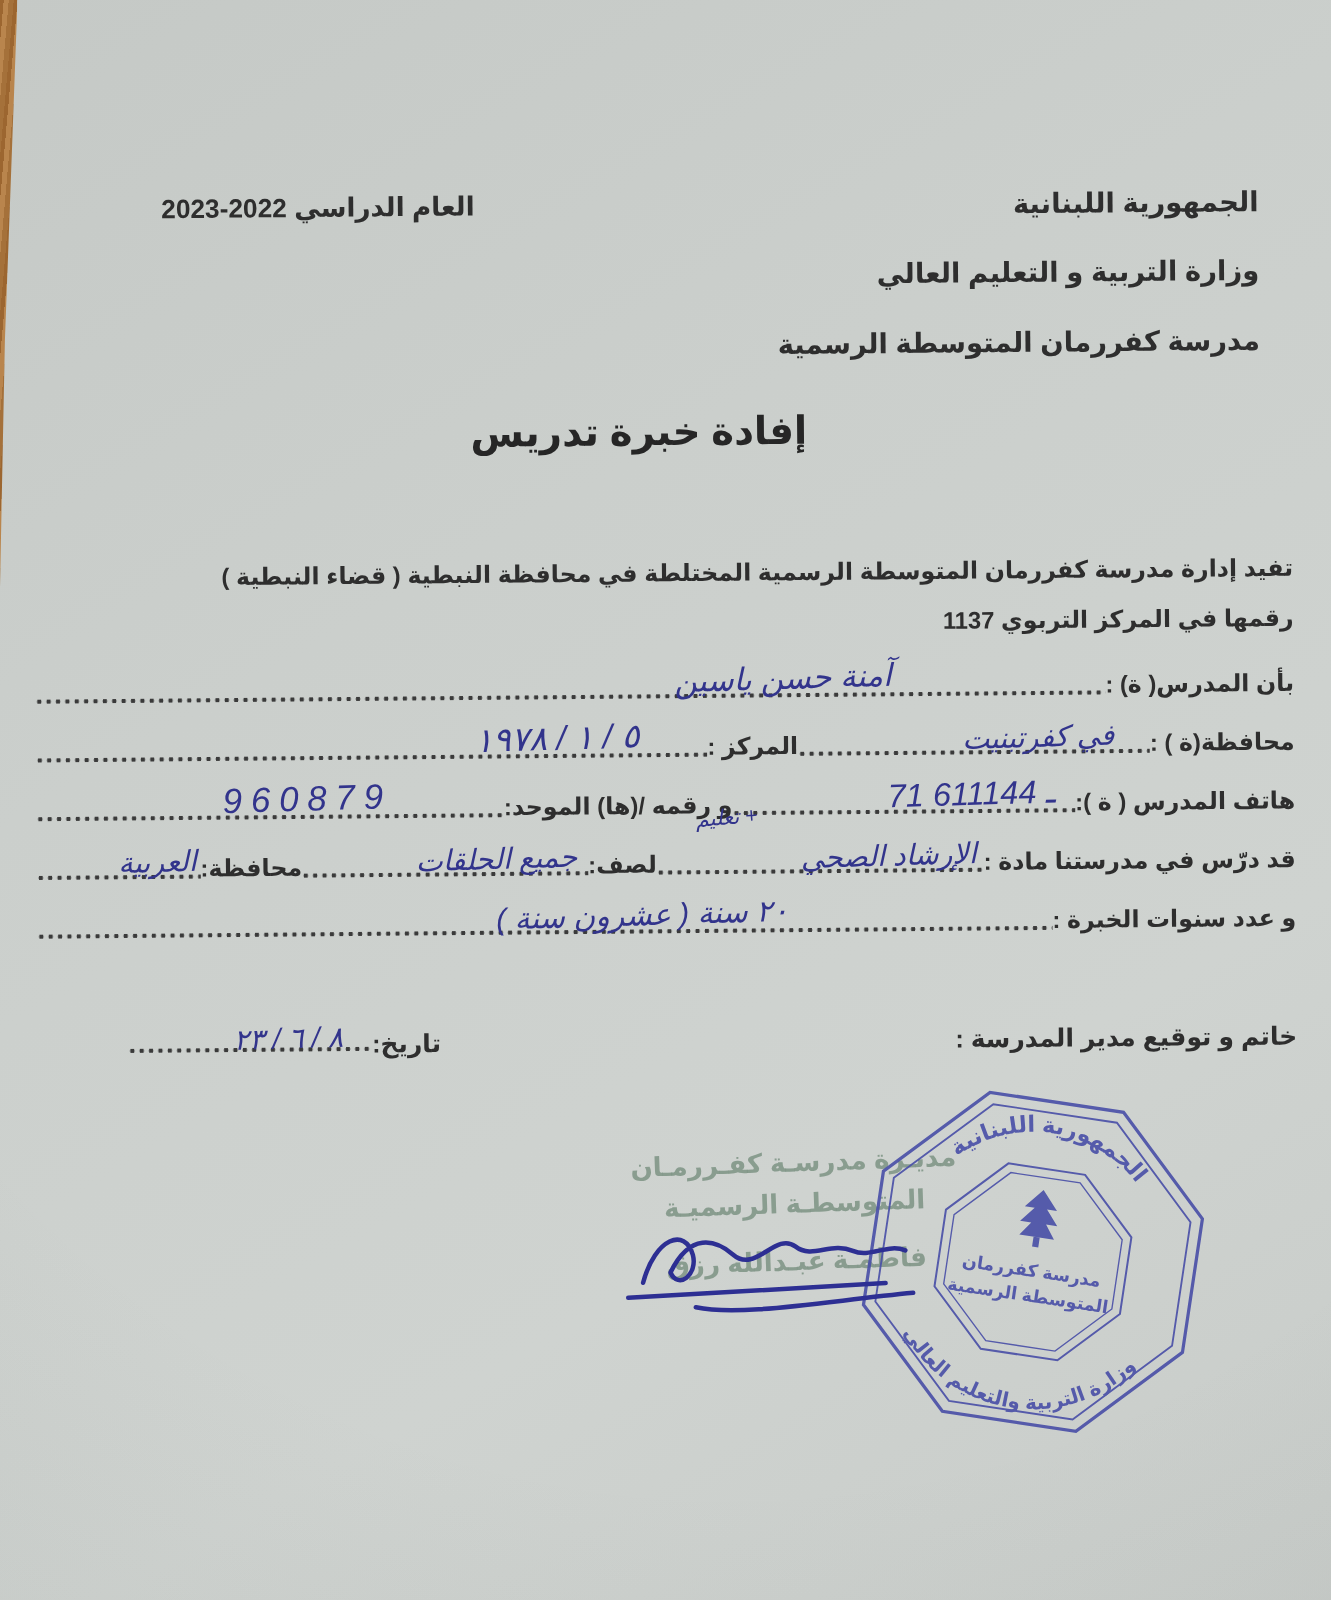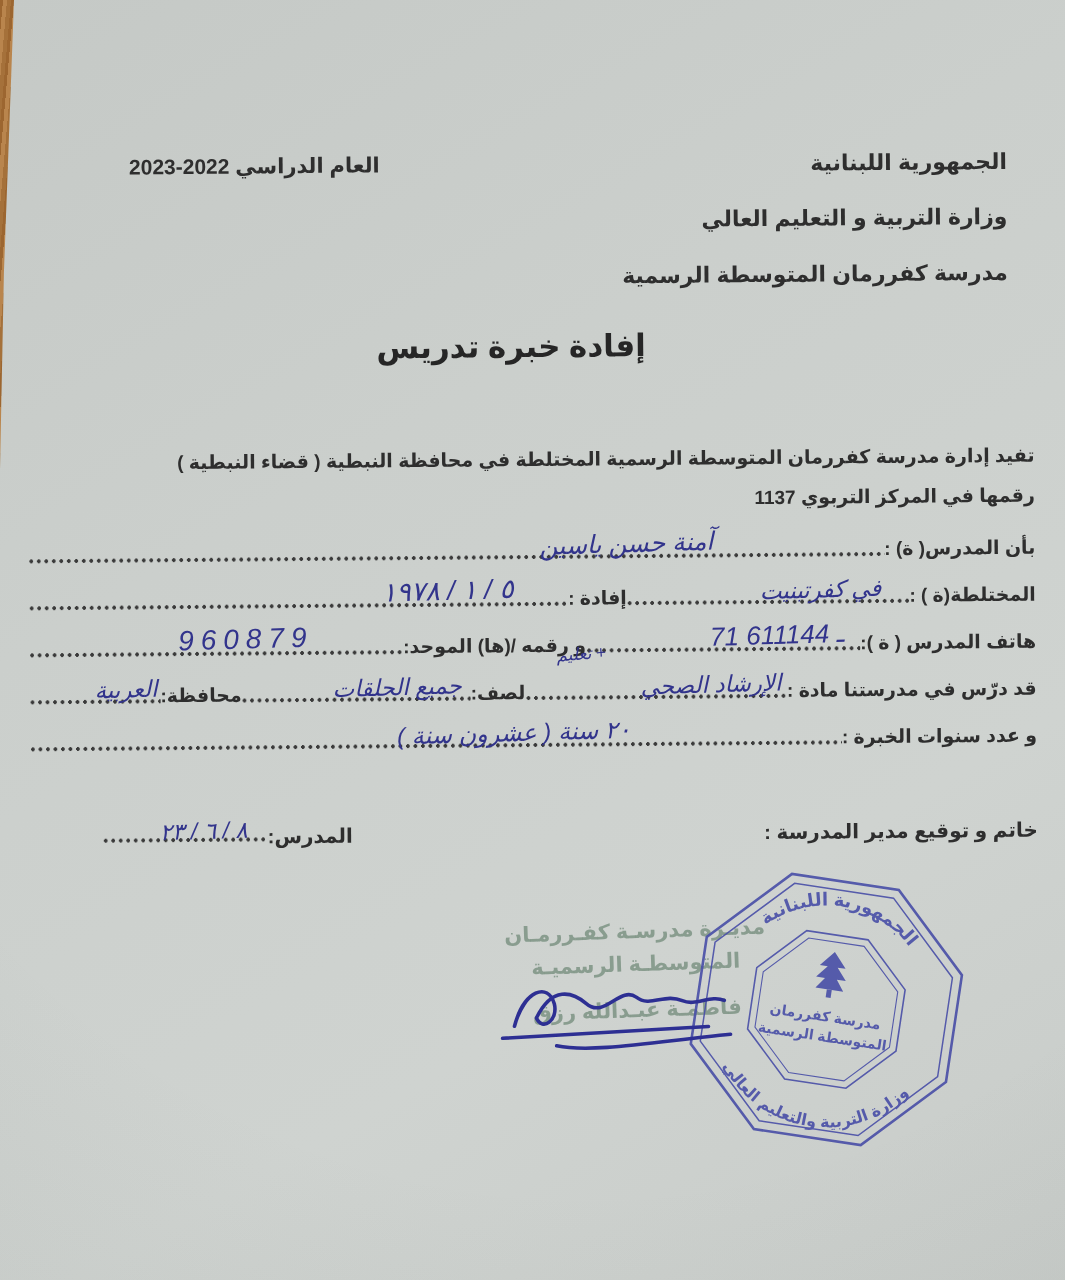--- a/index.html
+++ b/index.html
@@ -107,26 +107,26 @@
 
       <div class="frow">
         <span class="label">بأن المدرس( ة) :</span>
         <span class="slot">
           <span class="dots"></span>
           <span class="hw hw-name">آمنة حسن ياسين</span>
         </span>
       </div>
 
       <div class="frow">
-        <span class="label">المختلطة(ة ) :</span>
+        <span class="label">محافظة(ة ) :</span>
         <span class="slot" style="flex:1.1;">
           <span class="dots"></span>
           <span class="hw hw-birthplace">في كفرتبنيت</span>
         </span>
-        <span class="label">إفادة :</span>
+        <span class="label">المركز :</span>
         <span class="slot" style="flex:2.1;">
           <span class="dots"></span>
           <span class="hw hw-birthdate">٥ / ١ / ١٩٧٨</span>
         </span>
       </div>
 
       <div class="frow">
         <span class="label">هاتف المدرس ( ة ):</span>
         <span class="slot" style="flex:1.1;">
           <span class="dots"></span>
@@ -164,21 +164,21 @@
           <span class="dots"></span>
           <span class="hw hw-exp">٢٠ سنة ( عشرون سنة )</span>
         </span>
       </div>
 
     </div>
 
     <div class="sig-row">
       <span class="label">خاتم و توقيع مدير المدرسة :</span>
       <span class="date-cluster">
-        <span class="label">المدرس:</span>
+        <span class="label">تاريخ:</span>
         <span class="slot date-slot">
           <span class="dots"></span>
           <span class="hw hw-date">٨ / ٦ / ٢٣</span>
         </span>
       </span>
     </div>
   </div>
 
   <div class="director-stamp">
     <div>مديـرة مدرسـة كفـررمـان</div>

